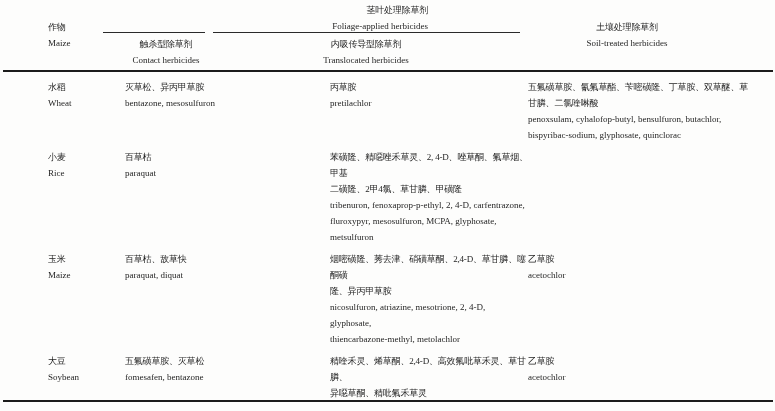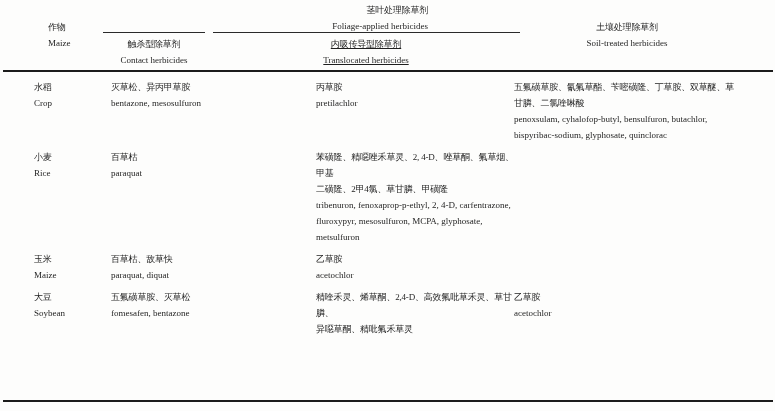--- a/index.html
+++ b/index.html
@@ -20,21 +20,21 @@
   .zh { letter-spacing: -0.2px; white-space: pre-line; }
   .en { white-space: pre-line; }
   .rule { position: absolute; background: #2a2a2a; }
   .rule-thin { height: 1px; }
   .rule-thick { height: 2px; background: #1c1c1c; }
 
   #body-rows { position: absolute; top: 79px; left: 0; width: 775px; }
   .row {
     display: grid;
     grid-template-columns: 77px 205px 198px 247px;
-    padding-left: 34px;
+    padding-left: 48px;
     margin-bottom: 6px;
     align-items: start;
   }
   .cell { overflow: visible; }
 </style>
 </head>
 <body>
 
 <div id="page">
 
@@ -44,43 +44,43 @@
   </div>
 
   <div class="abs ctr" style="left:178px; top:2px; width:250px;text-align:right;">
     <div class="zh">茎叶处理除草剂</div>
     <div class="en">Foliage-applied herbicides</div>
   </div>
 
   <div class="rule rule-thin" style="left:103px; top:32px; width:102px;"></div>
   <div class="rule rule-thin" style="left:213px; top:32px; width:307px;"></div>
 
-  <div class="abs ctr" style="left:54px; top:36px; width:200px;font-family:Liberation Serif, serif;">
+  <div class="abs ctr" style="left:66px; top:36px; width:200px;font-family:Liberation Serif, serif;">
     <div class="zh">触杀型除草剂</div>
     <div class="en">Contact herbicides</div>
   </div>
 
-  <div class="abs ctr" style="left:266px; top:36px; width:200px;text-decoration:underline;">
+  <div class="abs ctr" style="left:266px; top:36px; width:200px;">
     <div class="zh">内吸传导型除草剂</div>
     <div class="en">Translocated herbicides</div>
   </div>
 
   <div class="abs ctr" style="left:527px; top:19px; width:200px;">
     <div class="zh">土壤处理除草剂</div>
     <div class="en">Soil-treated herbicides</div>
   </div>
 
   <div class="rule rule-thick" style="left:3px; top:70px; width:770px;"></div>
 
   <div id="body-rows">
 
     <div class="row">
       <div class="cell">
         <div class="zh">水稻</div>
-        <div class="en">Crop</div>
+        <div class="en">Wheat</div>
       </div>
       <div class="cell">
         <div class="zh">灭草松、异丙甲草胺</div>
         <div class="en">bentazone, mesosulfuron</div>
       </div>
       <div class="cell">
         <div class="zh">丙草胺</div>
         <div class="en">pretilachlor</div>
       </div>
       <div class="cell">
@@ -115,20 +115,26 @@
     <div class="row">
       <div class="cell">
         <div class="zh">玉米</div>
         <div class="en">Maize</div>
       </div>
       <div class="cell">
         <div class="zh">百草枯、敌草快</div>
         <div class="en">paraquat, diquat</div>
       </div>
       <div class="cell">
+        <div class="zh">烟嘧磺隆、莠去津、硝磺草酮、2,4-D、草甘膦、噻酮磺
+隆、异丙甲草胺</div>
+        <div class="en">nicosulfuron, atriazine, mesotrione, 2, 4-D, glyphosate,
+thiencarbazone-methyl, metolachlor</div>
+      </div>
+      <div class="cell">
         <div class="zh">乙草胺</div>
         <div class="en">acetochlor</div>
       </div>
     </div>
 
     <div class="row">
       <div class="cell">
         <div class="zh">大豆</div>
         <div class="en">Soybean</div>
       </div>

